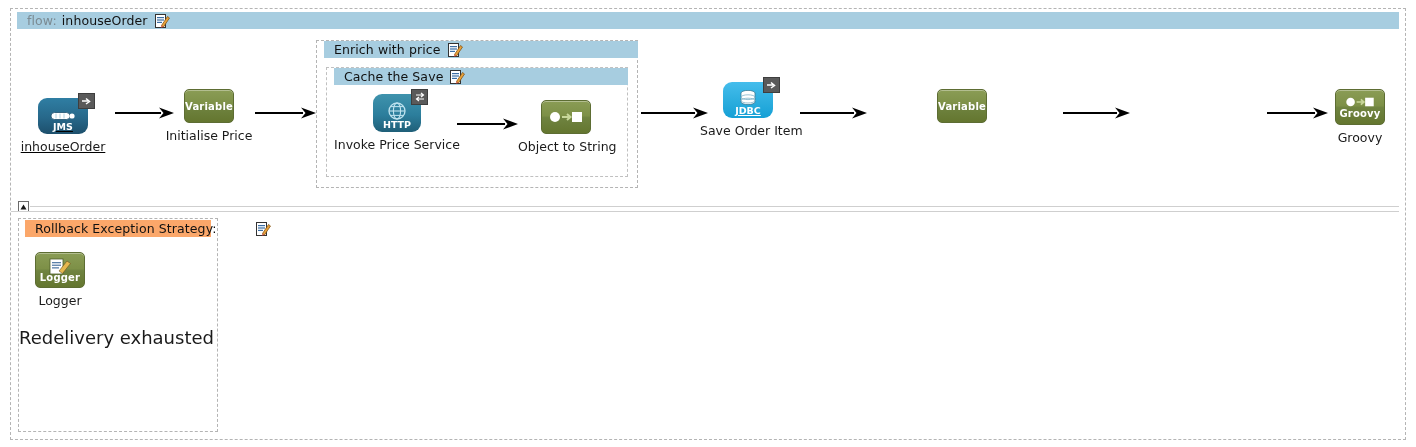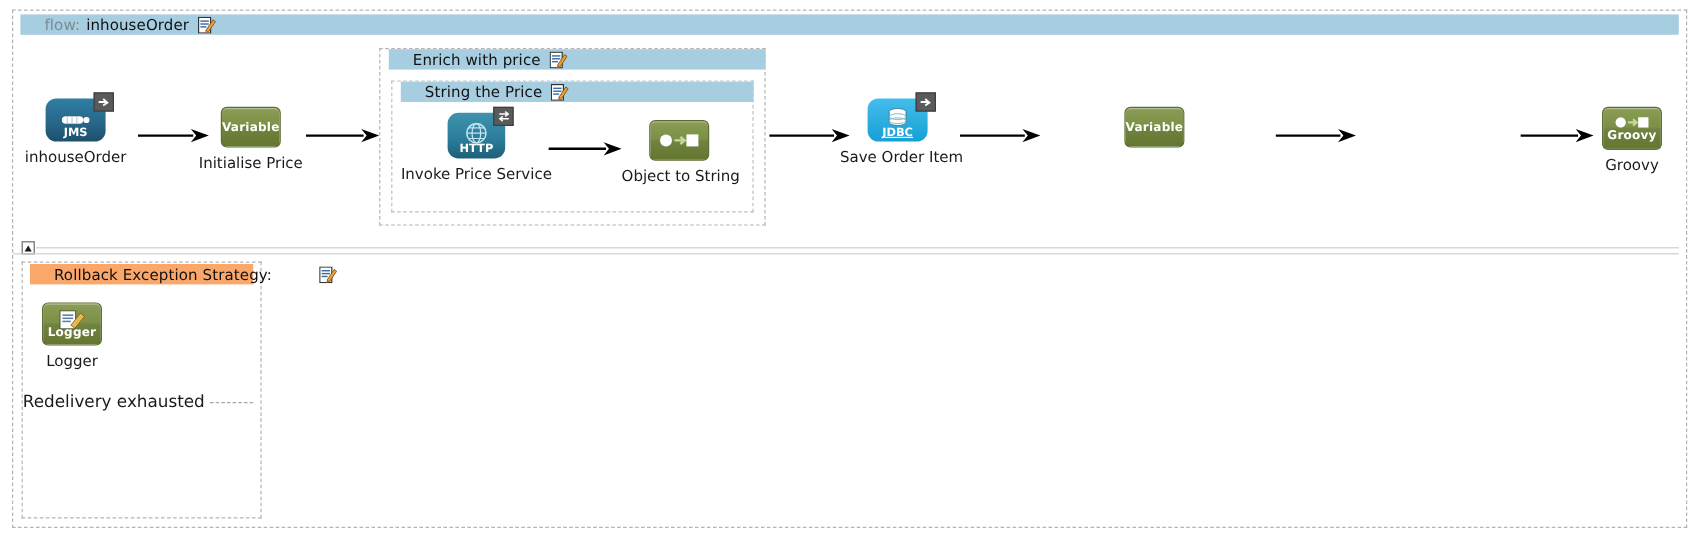--- a/index.html
+++ b/index.html
@@ -41,21 +41,21 @@
     background: #ffffff;
     box-sizing: border-box;
   }
 
   
   .title-bar {
     position: absolute;
     display: flex;
     align-items: center;
     box-sizing: border-box;
-    padding-left: 20px;
+    padding-left: 10px;
     height: 17px;
     font-size: 12.5px;
     color: #1b1b1b;
     letter-spacing: .1px;
     white-space: nowrap;
   }
   .title-bar.blue { background: #a7cde0; }
   .title-bar.orange { background: #fba76a; }
   .tb-prefix { color: #7b8a92; margin-right: 5px; }
   .tb-name { color: #111111; }
@@ -161,21 +161,21 @@
     align-items: center;
     justify-content: center;
   }
   .redelivery-row {
     position: absolute;
     display: flex;
     align-items: center;
     white-space: nowrap;
   }
   .redelivery-label {
-    font-size: 14px;
+    font-size: 18px;
     color: #1a1a1a;
     padding-right: 4px;
   }
   .redelivery-dash {
     border-top: 1px dashed #a8a8a8;
     height: 0;
   }
 </style>
 </head>
 <body>
@@ -192,21 +192,21 @@
         <rect x="0.5" y="0.5" width="10" height="13" fill="#ffffff" stroke="#333" stroke-width="1"></rect>
         <rect x="2" y="3" width="7" height="1.2" fill="#3b6ea5"></rect>
         <rect x="2" y="5.4" width="7" height="1.2" fill="#3b6ea5"></rect>
         <rect x="2" y="7.8" width="5" height="1.2" fill="#3b6ea5"></rect>
         <path d="M6.5 11.5 L12.5 2.5 L14.5 4 L8.5 13 Z" fill="#e8a13a" stroke="#7a4a10" stroke-width="0.7"></path>
         <path d="M6.5 11.5 L8.5 13 L6 13.6 Z" fill="#d94f3d"></path>
       </svg>
     </span>
   </div>
 
-  <div class="node" style="left:15px; top:82px; width:96px;">
+  <div class="node" style="left:15px; top:98px; width:96px;text-decoration:underline;">
     <div class="node-shape blue-box jms" style="width:50px;">
       <svg width="26" height="12" viewBox="0 0 26 12" style="margin-bottom:-1px">
         <rect x="1" y="2.5" width="19" height="7" rx="3.5" fill="#ffffff" stroke="#1d4f6c" stroke-width="0.8"></rect>
         <line x1="6" y1="3.5" x2="6" y2="8.5" stroke="#9fc6d8" stroke-width="0.8"></line>
         <line x1="10" y1="3.5" x2="10" y2="8.5" stroke="#9fc6d8" stroke-width="0.8"></line>
         <line x1="14" y1="3.5" x2="14" y2="8.5" stroke="#9fc6d8" stroke-width="0.8"></line>
         <circle cx="22" cy="6" r="2.6" fill="#ffffff"></circle>
       </svg>
       <span>JMS</span>
       <span class="badge">
@@ -249,21 +249,21 @@
         <rect x="2" y="5.4" width="7" height="1.2" fill="#3b6ea5"></rect>
         <rect x="2" y="7.8" width="5" height="1.2" fill="#3b6ea5"></rect>
         <path d="M6.5 11.5 L12.5 2.5 L14.5 4 L8.5 13 Z" fill="#e8a13a" stroke="#7a4a10" stroke-width="0.7"></path>
         <path d="M6.5 11.5 L8.5 13 L6 13.6 Z" fill="#d94f3d"></path>
       </svg>
     </span>
   </div>
 
   <div class="inner-container" style="left:326px; top:67px; width:302px; height:110px;"></div>
   <div class="title-bar blue" style="left:334px; top:68px; width:294px;">
-    <span class="tb-name">String the Price</span>
+    <span class="tb-name">Cache the Save</span>
     <span class="edit-icon">
       <svg viewBox="0 0 15 14" width="15" height="14">
         <rect x="0.5" y="0.5" width="10" height="13" fill="#ffffff" stroke="#333" stroke-width="1"></rect>
         <rect x="2" y="3" width="7" height="1.2" fill="#3b6ea5"></rect>
         <rect x="2" y="5.4" width="7" height="1.2" fill="#3b6ea5"></rect>
         <rect x="2" y="7.8" width="5" height="1.2" fill="#3b6ea5"></rect>
         <path d="M6.5 11.5 L12.5 2.5 L14.5 4 L8.5 13 Z" fill="#e8a13a" stroke="#7a4a10" stroke-width="0.7"></path>
         <path d="M6.5 11.5 L8.5 13 L6 13.6 Z" fill="#d94f3d"></path>
       </svg>
     </span>

